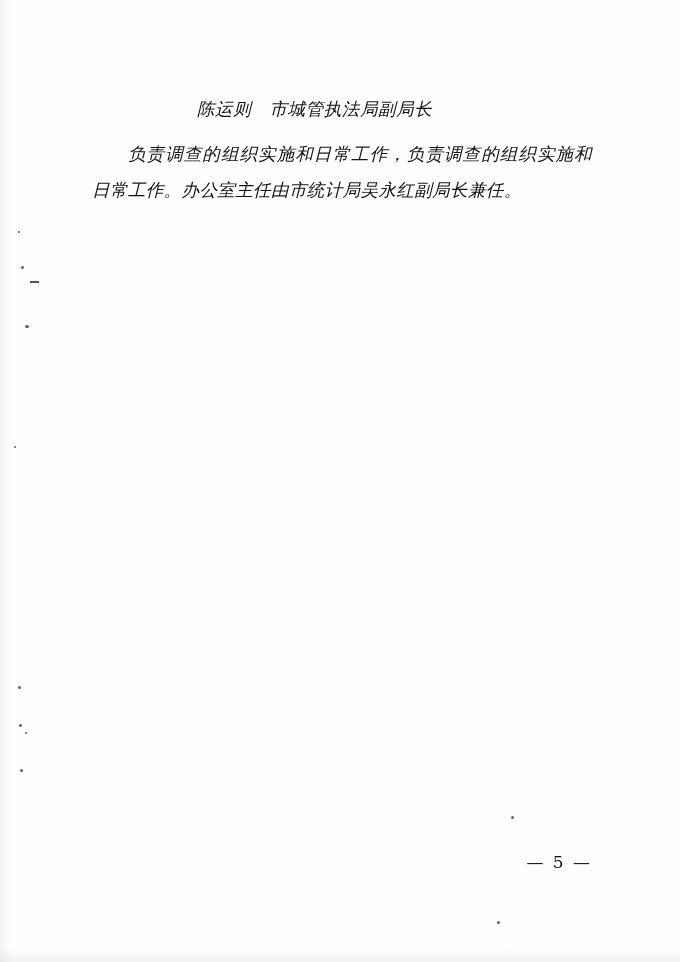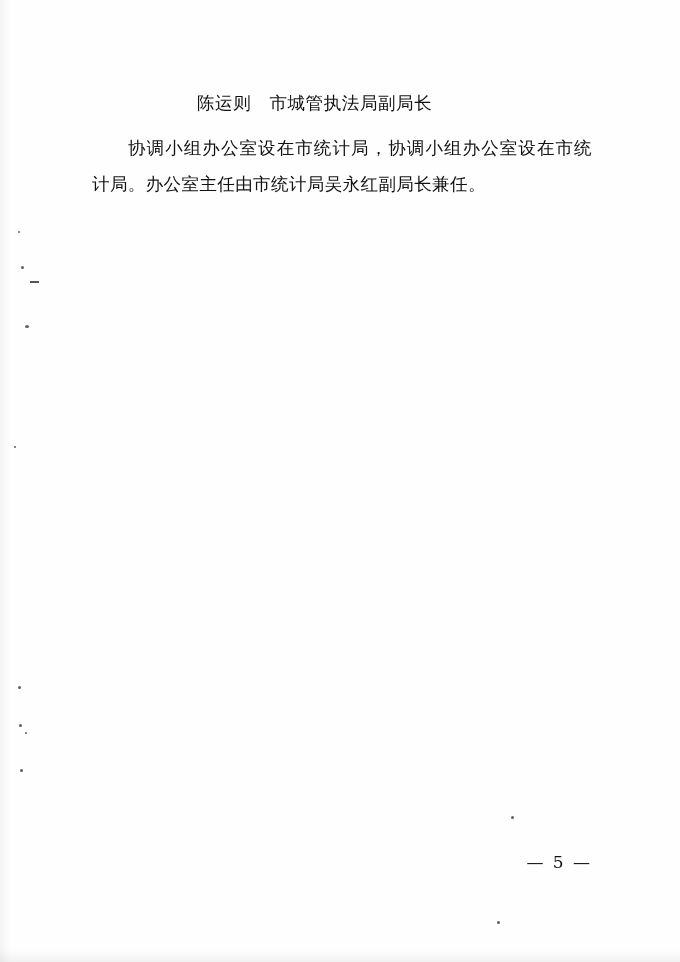--- a/index.html
+++ b/index.html
@@ -36,22 +36,23 @@
     position: absolute;
     left: 0; right: 0; bottom: 0;
     height: 12px;
     background: linear-gradient(to top, rgba(0,0,0,0.05), rgba(0,0,0,0));
     pointer-events: none;
   }
 
   .doc-body {
     position: absolute;
     left: 92px;
-    top: 86px;
+    top: 92px;
     width: 500px;
+    font-style: italic;
   }
 
   .title-line {
     text-align: left;
     padding-left: 105px;
     font-size: 17.5px;
     line-height: 34px;
     letter-spacing: 0.6px;
     white-space: pre;
     font-family: "DejaVu Serif", "Liberation Serif", serif;
@@ -96,21 +97,21 @@
     opacity: 0.8;
   }
 </style>
 </head>
 <body>
 
 <div class="page">
 
   <div class="doc-body">
     <div class="title-line">陈运则　市城管执法局副局长</div>
-    <div class="para">协调小组办公室设在市统计局，协调小组办公室设在市统计局。办公室主任由市统计局吴永红副局长兼任。</div>
+    <div class="para">负责调查的组织实施和日常工作，负责调查的组织实施和日常工作。办公室主任由市统计局吴永红副局长兼任。</div>
   </div>
 
   <div class="page-number">— 5 —</div>
 
   <div class="mark-dash" style="left:30px; top:281px;"></div>
   <div class="speck sm" style="left:18px; top:231px;"></div>
   <div class="speck md" style="left:21px; top:266px;"></div>
   <div class="speck lg" style="left:25px; top:325px;"></div>
   <div class="speck sm" style="left:14px; top:446px;"></div>
   <div class="speck md" style="left:18px; top:686px;"></div>

